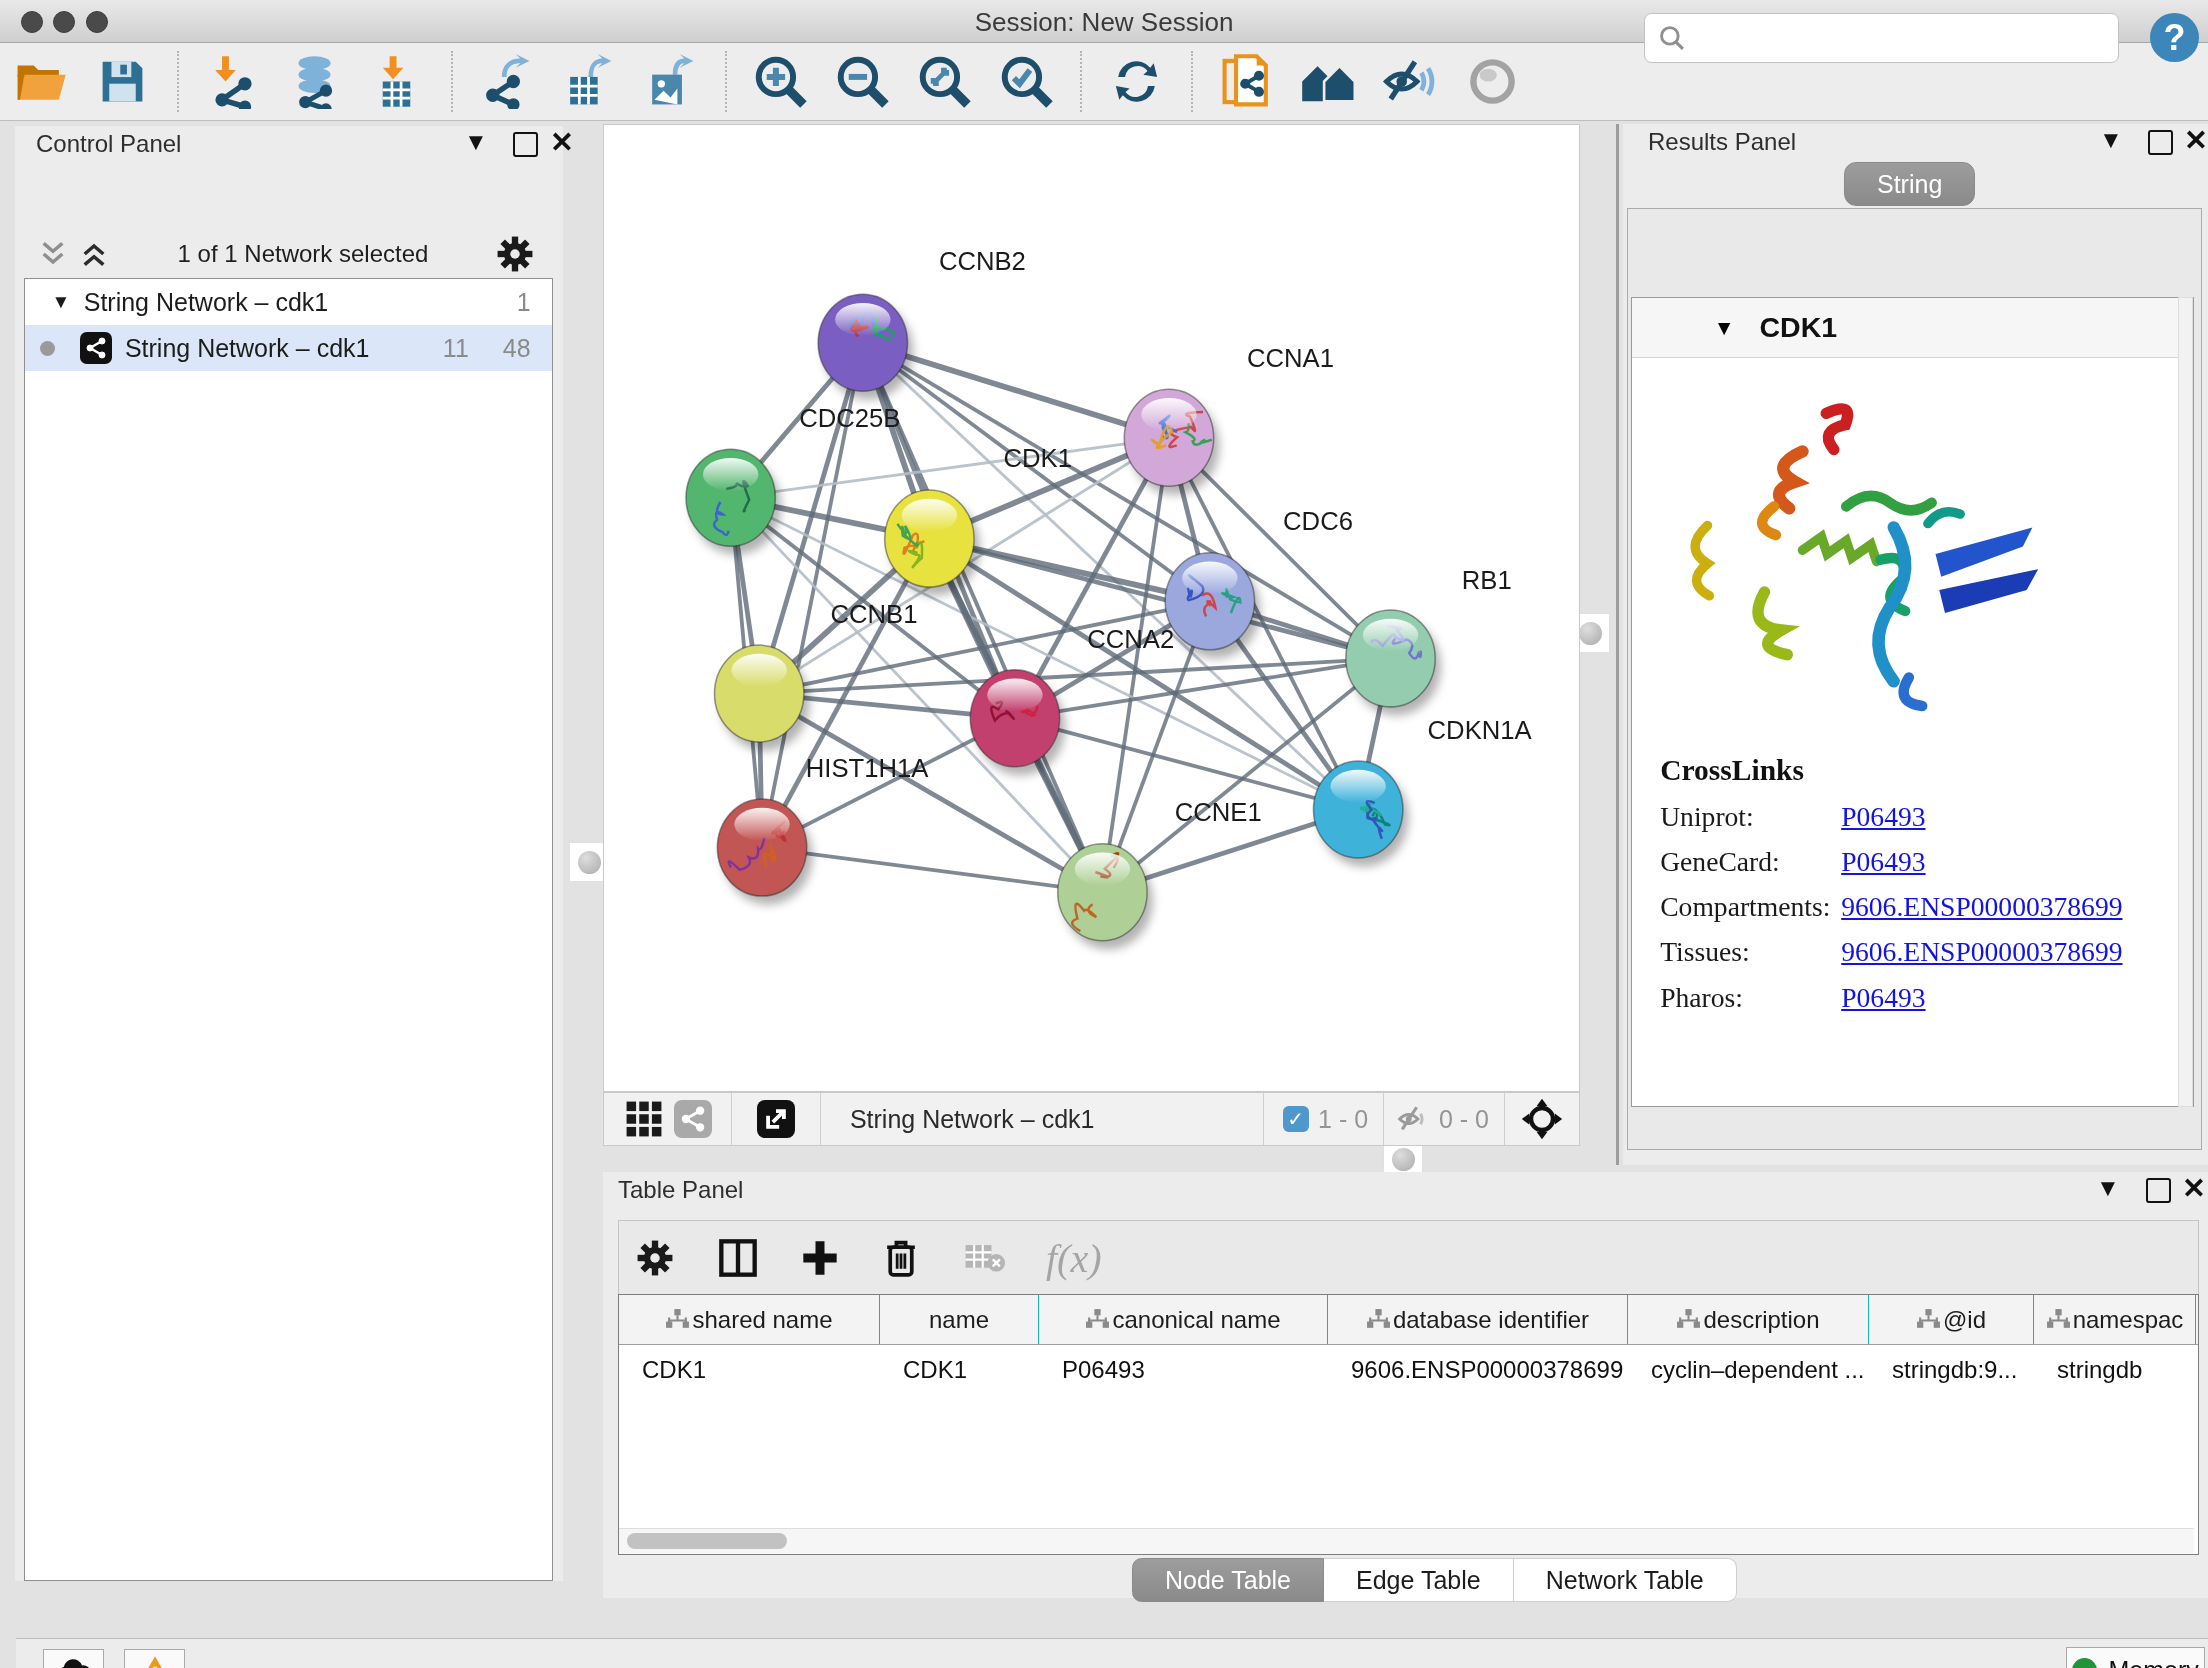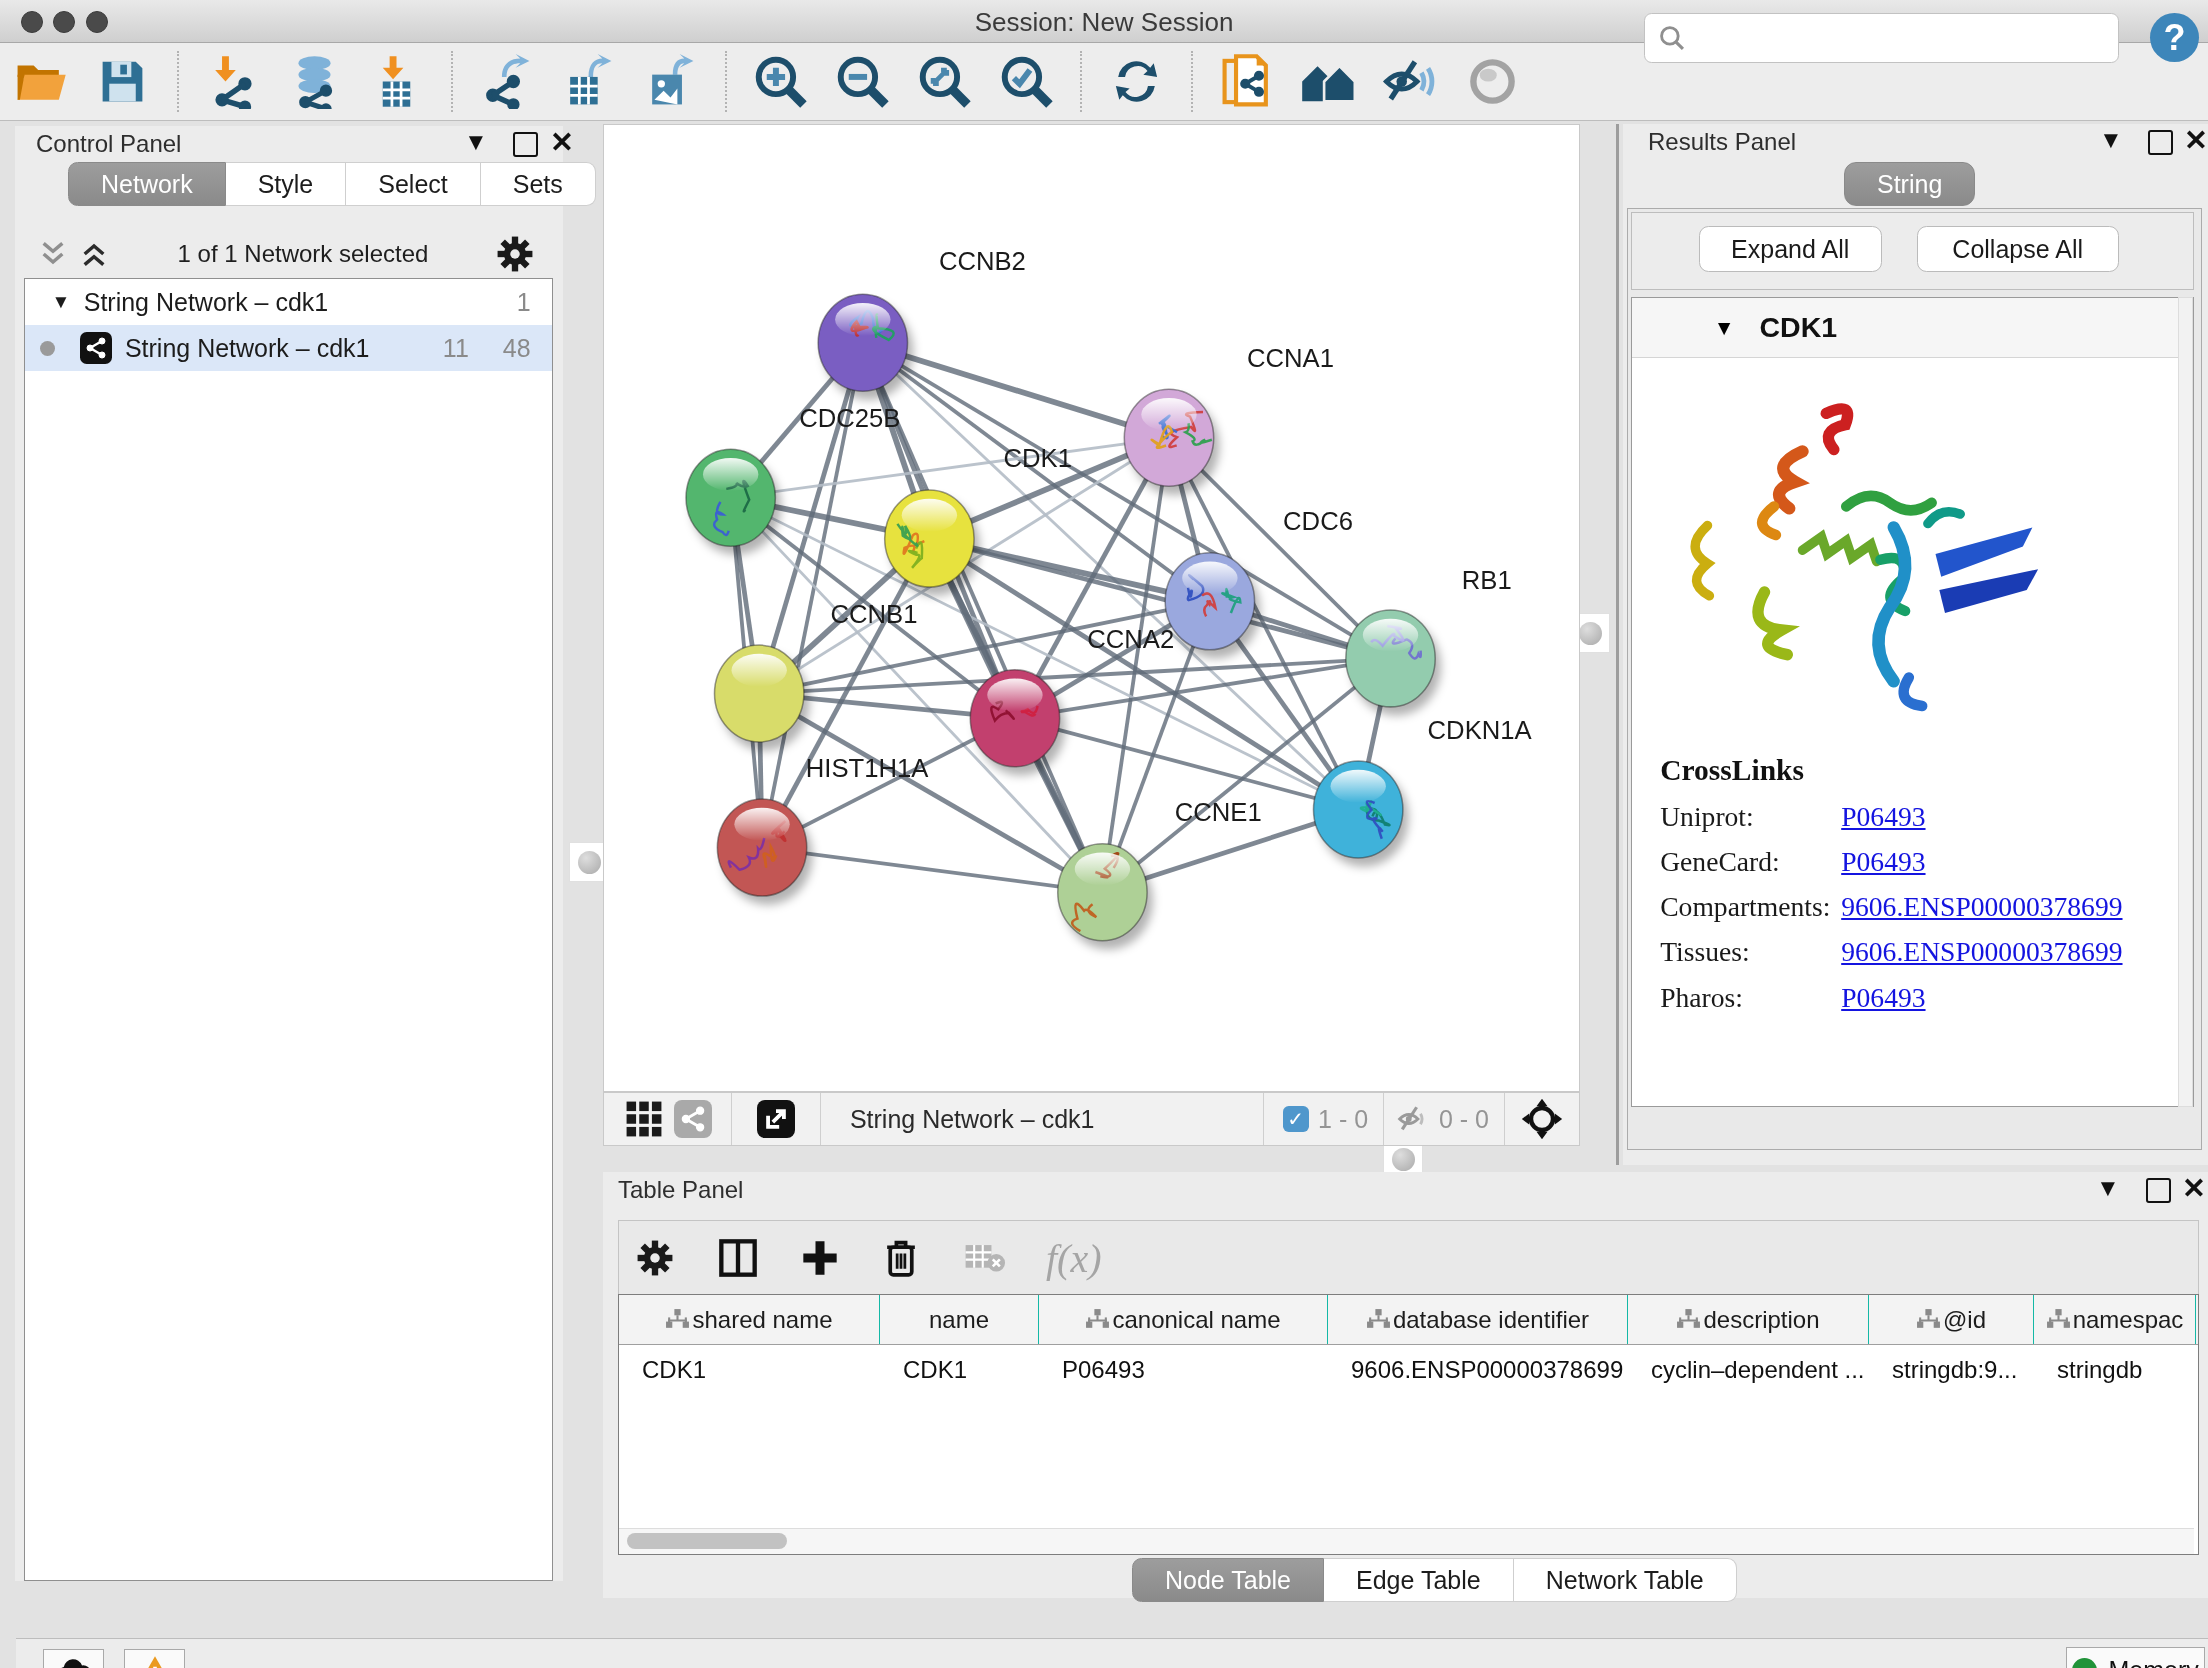--- a/index.html
+++ b/index.html
@@ -308,26 +308,20 @@
   <input placeholder="" style="">
 </div>
 <div id="help-btn">?</div>
 
 <div id="control-panel">
   <div class="panel-head" style="left:21px;top:3.8px">Control Panel</div>
   <div class="mini" style="left:449px;top:1.9px">▼</div>
   <div class="sqbox" style="left:498px;top:5.7px"></div>
   <div class="mini" style="left:535px;top:0;font-weight:bold;font-size:28.5px">✕</div>
 
-  <div class="seg" style="left:53px;top:36px" id="cp-tabs">
-      <div class="tab active">Network</div>
-      <div class="tab">Style</div>
-      <div class="tab">Select</div>
-      <div class="tab">Sets</div>
-    </div>
 
   <div id="cp-gear-row">
     <svg width="32" height="32" viewBox="0 0 24 24" style="margin-left:13.3px">
       <path d="M5 4l7 6 7-6M5 12l7 6 7-6" stroke="#8f8f8f" stroke-width="2.6" fill="none"></path>
     </svg>
     <svg width="32" height="32" viewBox="0 0 24 24" style="margin-left:9.5px">
       <path d="M5 20l7-6 7 6M5 12l7-6 7 6" stroke="#2b2b2b" stroke-width="2.6" fill="none"></path>
     </svg>
     <div style="flex:1;text-align:center;font-size:24px;color:#1e1e1e">1 of 1 Network selected</div>
     <svg width="38" height="38" viewBox="0 0 24 24" style="margin-right:17px">
@@ -569,24 +563,20 @@
   <div class="panel-head" style="left:25px;top:3.8px">Results Panel</div>
   <div class="mini" style="left:476px;top:1.9px">▼</div>
   <div class="sqbox" style="left:525px;top:5.7px"></div>
   <div class="mini" style="left:561px;top:0;font-weight:bold;font-size:28.5px">✕</div>
 
   <div class="seg" style="left:221px;top:38px">
     <div class="tab active single">String</div>
   </div>
 
   <div id="rp-outer">
-    <div id="rp-btnrow">
-      <div class="rp-btn" style="left:67px;width:181px">Expand All</div>
-      <div class="rp-btn" style="left:285px;width:200px">Collapse All</div>
-    </div>
     <div id="rp-entry">
       <div id="rp-entry-head">
         <span style="margin:0 25px 0 82px;font-size:21px">▼</span>
         <span style="font-size:28.5px;font-weight:bold;color:#111">CDK1</span>
       </div>
       <svg width="399" height="380" viewBox="0 0 420 400" style="margin:5.7px 0 0 28.5px">
         <g fill="none" stroke-linecap="round">
           <path d="M175 52 q30 -14 20 12 q-28 6 -12 26" stroke="#cc2020" stroke-width="12"></path>
           <path d="M150 92 q-36 16 -8 32 q-30 10 -6 28" stroke="#d4581a" stroke-width="13"></path>
           <path d="M120 150 q-26 20 2 30" stroke="#dd8812" stroke-width="11"></path>

